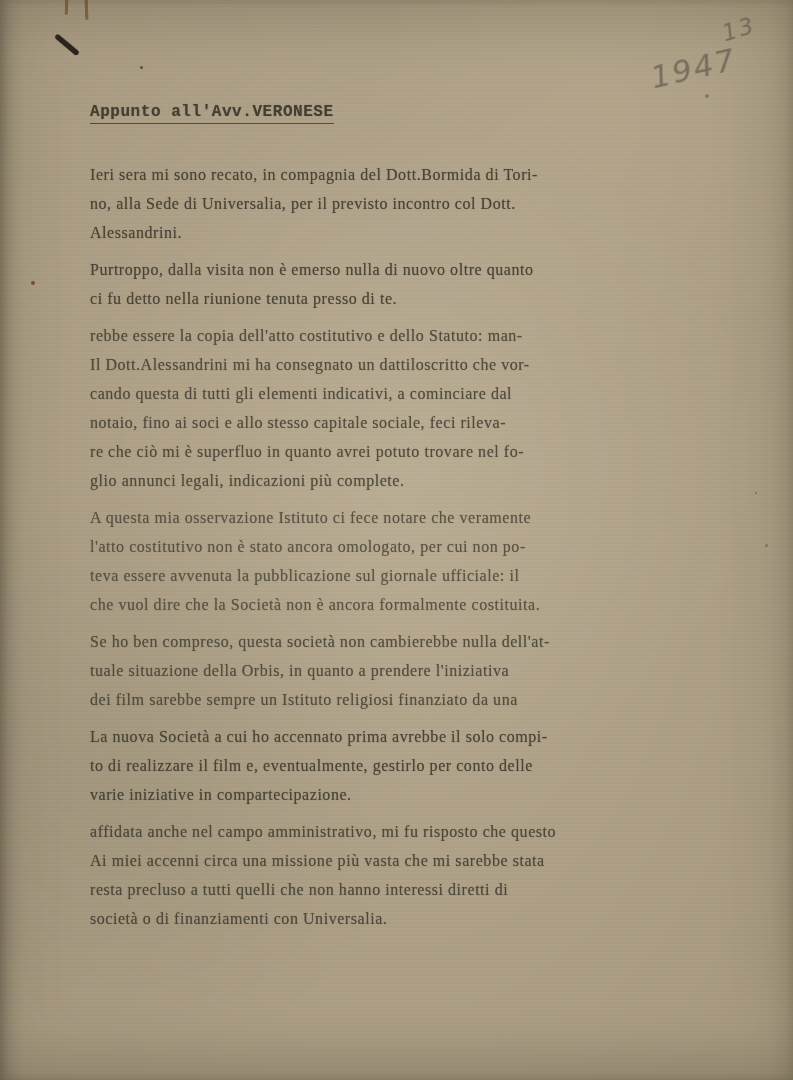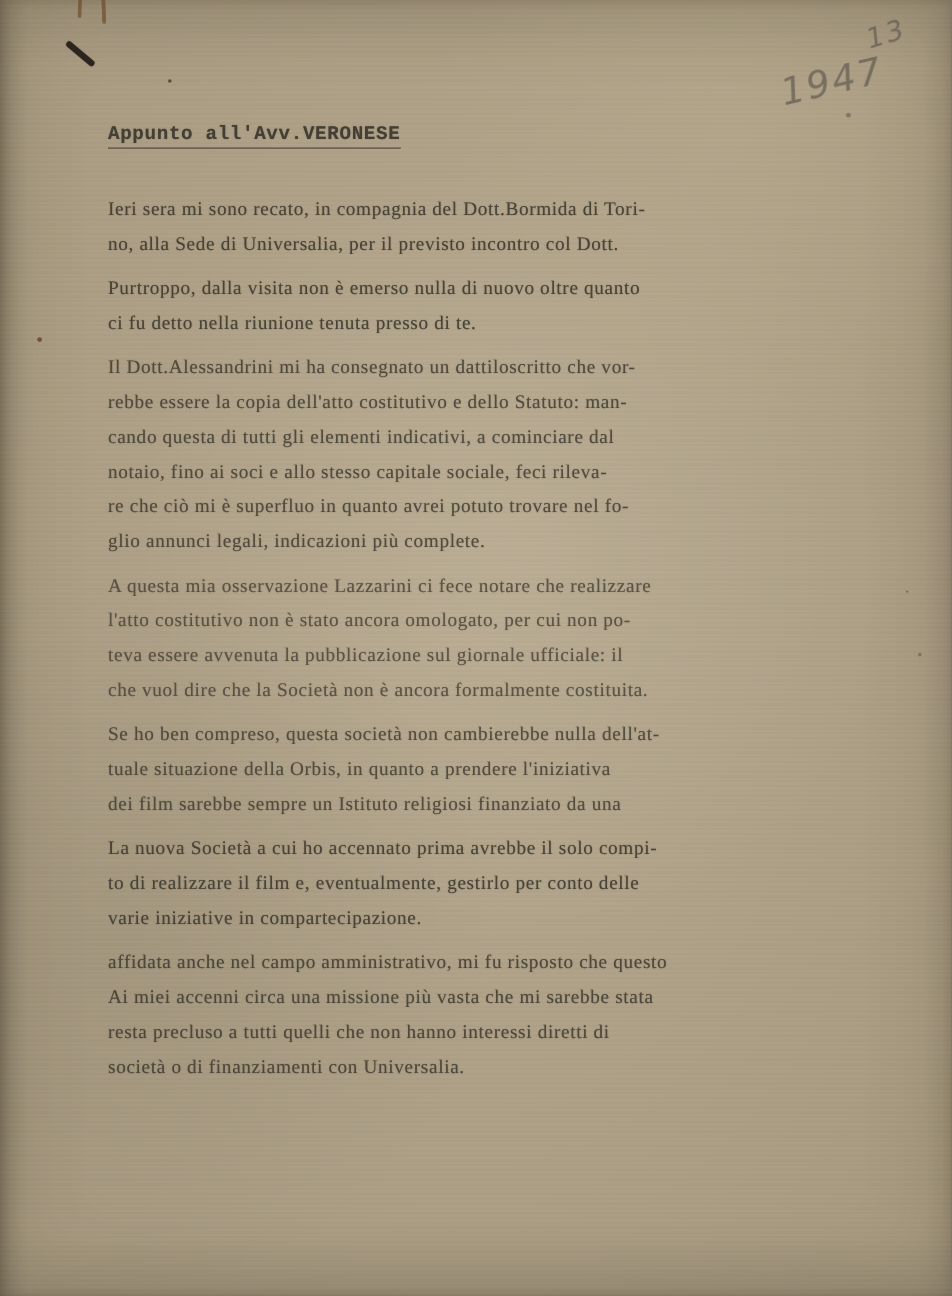--- a/index.html
+++ b/index.html
@@ -99,35 +99,36 @@
   <div class="pencil pencil-13">13</div>
   <div class="pencil pencil-1947">1947</div>
   <div class="pencil-dot"></div>
 
   <div class="content">
     <h1 class="title"><span class="underlined">Appunto all'Avv.VERONESE</span></h1>
     <div class="doc-body" id="doc-body">
         <div class="para">
           <div class="line">Ieri sera mi sono recato, in compagnia del Dott.Bormida di Tori-</div>
           <div class="line">no, alla Sede di Universalia, per il previsto incontro col Dott.</div>
+          <div class="line">Alessandrini.</div>
         </div>
         <div class="para">
           <div class="line">Purtroppo, dalla visita non è emerso nulla di nuovo oltre quanto</div>
           <div class="line">ci fu detto nella riunione tenuta presso di te.</div>
         </div>
         <div class="para">
+          <div class="line">rebbe essere la copia dell'atto costitutivo e dello Statuto: man-</div>
           <div class="line">Il Dott.Alessandrini mi ha consegnato un dattiloscritto che vor-</div>
-          <div class="line">rebbe essere la copia dell'atto costitutivo e dello Statuto: man-</div>
           <div class="line">cando questa di tutti gli elementi indicativi, a cominciare dal</div>
           <div class="line">notaio, fino ai soci e allo stesso capitale sociale, feci rileva-</div>
           <div class="line">re che ciò mi è superfluo in quanto avrei potuto trovare nel fo-</div>
           <div class="line">glio annunci legali, indicazioni più complete.</div>
         </div>
         <div class="para">
-          <div class="line">A questa mia osservazione Lazzarini ci fece notare che realizzare</div>
+          <div class="line">A questa mia osservazione Istituto ci fece notare che veramente</div>
           <div class="line">l'atto costitutivo non è stato ancora omologato, per cui non po-</div>
           <div class="line">teva essere avvenuta la pubblicazione sul giornale ufficiale: il</div>
           <div class="line">che vuol dire che la Società non è ancora formalmente costituita.</div>
         </div>
         <div class="para">
           <div class="line">Se ho ben compreso, questa società non cambierebbe nulla dell'at-</div>
           <div class="line">tuale situazione della Orbis, in quanto a prendere l'iniziativa</div>
           <div class="line">dei film sarebbe sempre un Istituto religiosi finanziato da una</div>
         </div>
         <div class="para">

